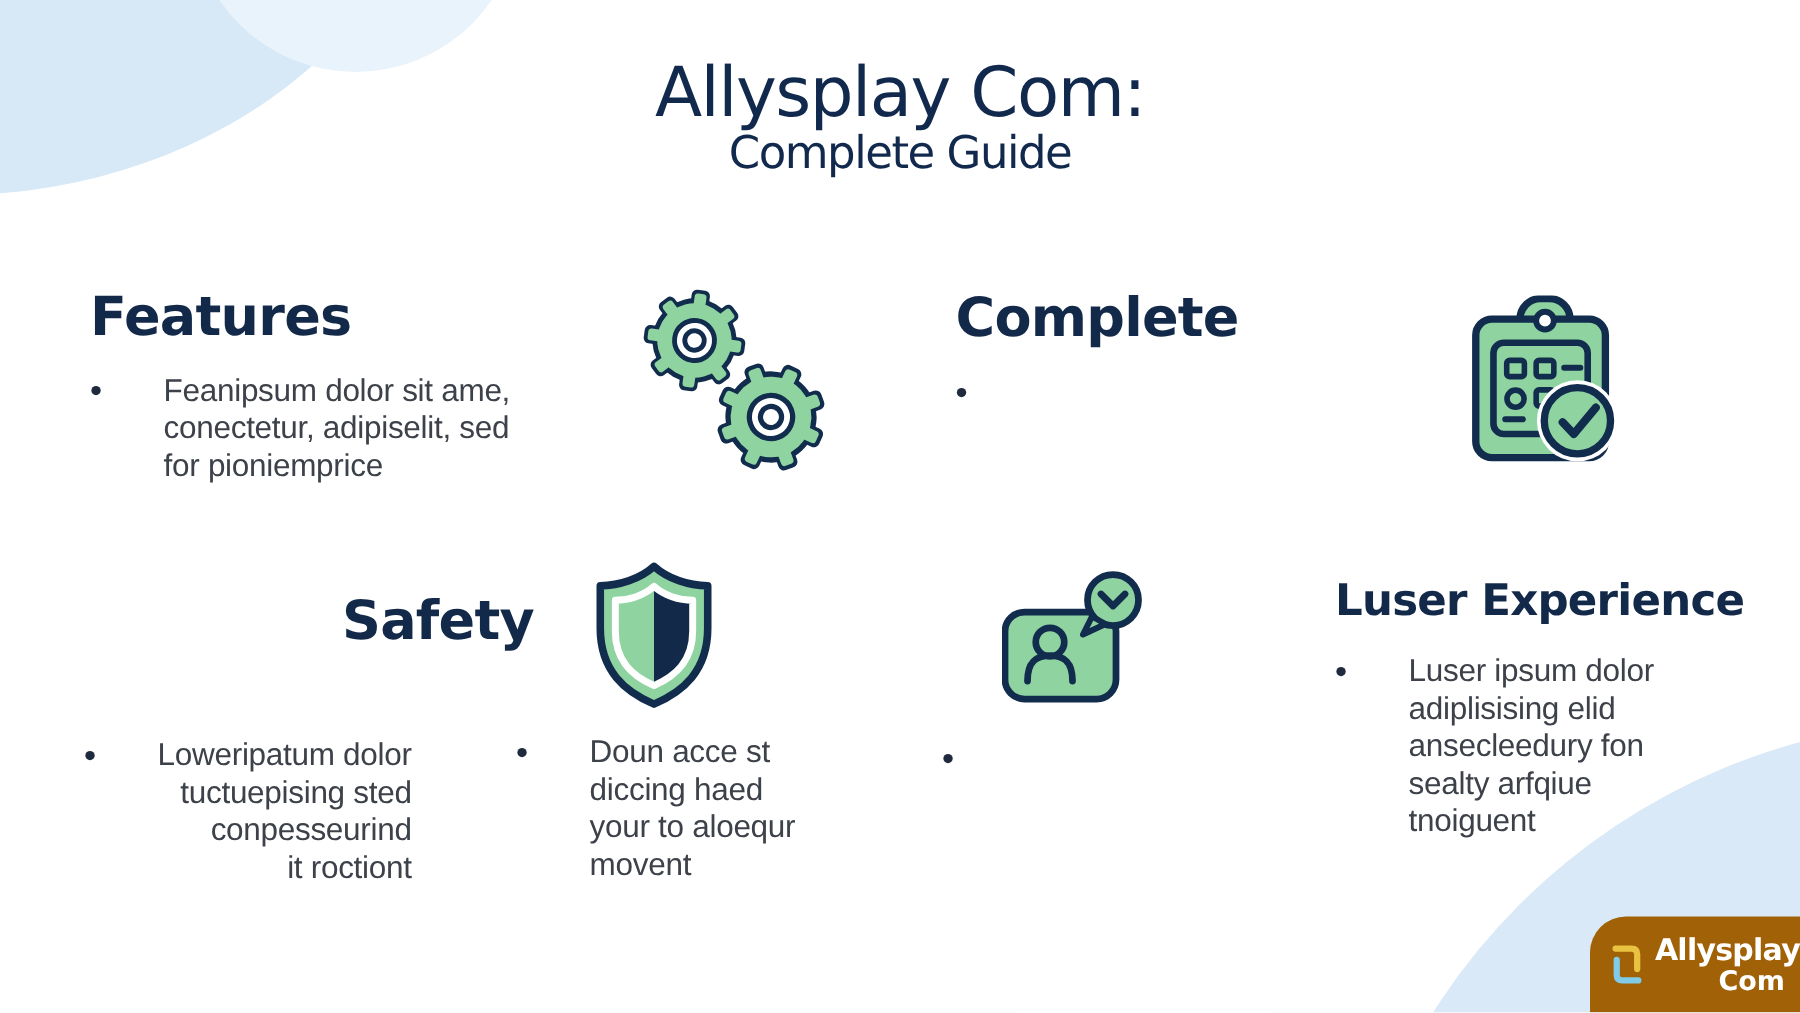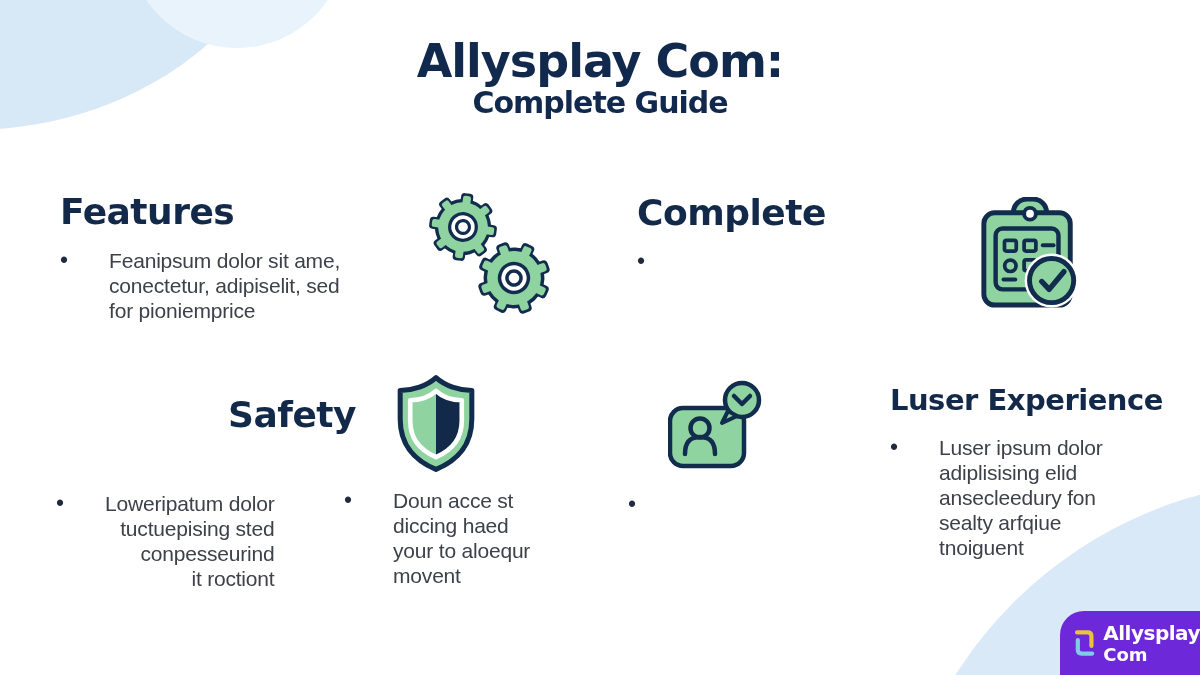--- a/index.html
+++ b/index.html
@@ -6,21 +6,21 @@
   .canvas{position:relative;width:1200px;height:675px;background:#ffffff;overflow:hidden;
           font-family:"Liberation Sans",sans-serif;}
   .blob{position:absolute;border-radius:50%;z-index:0;}
   #blob-tl{left:-360px;top:-430px;width:660px;height:560px;background:#d7e8f6;}
   #blob-tl-light{left:127px;top:-172px;width:220px;height:220px;background:#e9f3fb;}
   #blob-br{left:890px;top:480px;width:840px;height:840px;background:#d9e9f7;}
 
   .layer{position:absolute;z-index:2;}
 
   .title{top:36px;left:0;width:100%;text-align:center;color:#12294e;
-         font-family:"DejaVu Sans",sans-serif;font-weight:700;}
+         font-family:"DejaVu Sans",sans-serif;font-weight:400;}
   .title-line1{font-size:46px;line-height:1.1;letter-spacing:-1px;}
   .title-line2{font-size:30px;line-height:1.06;letter-spacing:-1px;}
 
   .section-heading{font-family:"DejaVu Sans",sans-serif;font-weight:800;font-size:36px;
                    color:#13294a;letter-spacing:-0.5px;line-height:1.15;}
   .bullet-row{display:flex;align-items:flex-start;}
   .bullet-dot{font-size:23px;line-height:25px;margin-right:9px;color:#1f2a3e;}
   .bullet-text{font-size:21px;line-height:25px;color:#3d4149;white-space:pre-line;
                letter-spacing:-0.2px;margin-left:32px;}
 
@@ -35,27 +35,27 @@
   #item-shield{left:344px;top:373px;width:200px;}
   #item-shield svg{margin-left:46px;}
   #item-shield .bullet-row{margin-top:10px;}
   #item-support{left:628px;top:378px;width:200px;}
   #item-support svg{margin-left:40px;}
   #item-support .bullet-row{margin-top:16px;}
   #sec-ux{left:890px;top:384px;width:300px;}
   #sec-ux .section-heading{font-size:29px;}
   #sec-ux .bullet-row{margin-top:18px;}
 
-  .logo-card{position:absolute;right:0;bottom:0;width:140px;height:64px;background:#6d28d9;
+  .logo-card{position:absolute;right:0;bottom:0;width:140px;height:64px;background:#a16207;
              border-radius:24px 0 0 0;display:flex;align-items:center;padding-left:11px;
              box-sizing:border-box;z-index:5;}
   .logo-text{color:#ffffff;font-family:"DejaVu Sans",sans-serif;font-weight:800;
              line-height:1;margin-left:5px;flex:1;}
   .logo-line1{font-size:20px;letter-spacing:-0.5px;}
-  .logo-line2{font-size:18px;padding-right:10px;margin-top:3px;}
+  .logo-line2{font-size:18px;text-align:right;padding-right:10px;margin-top:3px;}
 </style>
 </head>
 <body>
 
 <div class="canvas">
 
   <div class="blob" id="blob-tl"></div>
   <div class="blob" id="blob-tl-light"></div>
   <div class="blob" id="blob-br"></div>
 

